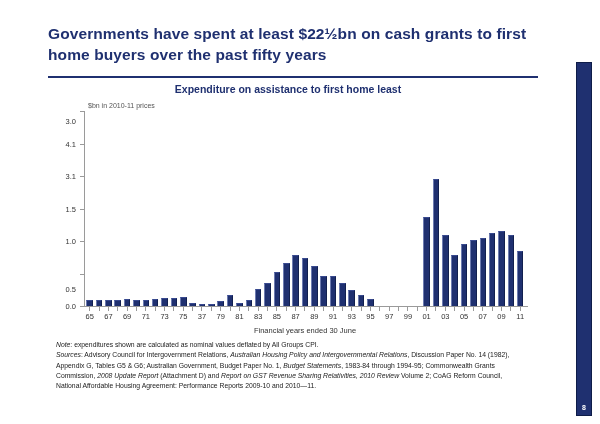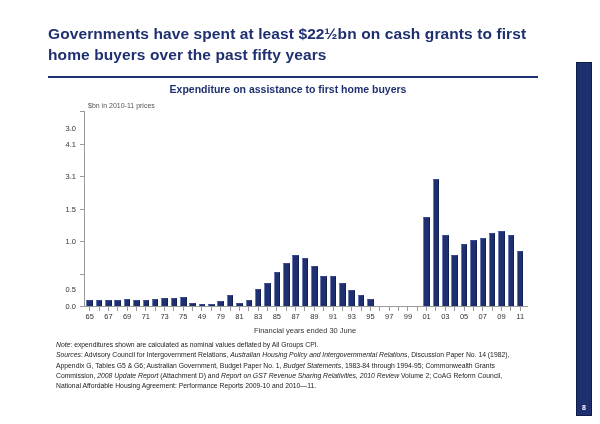--- a/index.html
+++ b/index.html
@@ -95,40 +95,40 @@
 
 <div class="slide">
 
   <div class="headline">Governments have spent at least $22½bn on cash grants to first home buyers over the past fifty years</div>
   <div class="headrule"></div>
 
   <div class="sidebar">
     <div class="pagenum">8</div>
   </div>
 
-  <div class="chart-title">Expenditure on assistance to first home buyers</div>
+  <div class="chart-title">Expenditure on assistance to first home least</div>
 
   <div class="plotwrap">
     <div class="yunit">$bn in 2010-11 prices</div>
     <div class="yaxis"></div>
     <div id="yticks">
         <div class="ytick" style="top: 206px;"></div>
         <div class="ylab" style="top: 206px; position: absolute; left: 0px; width: 28px;">0.0</div>
         <div class="ytick" style="top: 173.5px;"></div>
         <div class="ylab" style="top: 189px; position: absolute; left: 0px; width: 28px;">0.5</div>
         <div class="ytick" style="top: 141px;"></div>
         <div class="ylab" style="top: 141px; position: absolute; left: 0px; width: 28px;">1.0</div>
         <div class="ytick" style="top: 108.5px;"></div>
         <div class="ylab" style="top: 108.5px; position: absolute; left: 0px; width: 28px;">1.5</div>
         <div class="ytick" style="top: 76px;"></div>
         <div class="ylab" style="top: 76px; position: absolute; left: 0px; width: 28px;">3.1</div>
         <div class="ytick" style="top: 43.5px;"></div>
         <div class="ylab" style="top: 43.5px; position: absolute; left: 0px; width: 28px;">4.1</div>
         <div class="ytick" style="top: 11px;"></div>
-        <div class="ylab" style="top: 28px; position: absolute; left: 0px; width: 28px;">3.0</div>
+        <div class="ylab" style="top: 21px; position: absolute; left: 0px; width: 28px;">3.0</div>
       </div>
 
     <div class="plot">
       <div class="bars" id="bars">
           <div class="bslot">
             <div class="bar" title="65: 0.09" style="height: 5.85px; background: rgb(31, 48, 112);"></div>
           </div>
           <div class="bslot">
             <div class="bar" title="66: 0.1" style="height: 6.5px; background: rgb(31, 48, 112);"></div>
           </div>
@@ -409,21 +409,21 @@
         <div class="xlb">67</div>
         <div class="xlb"></div>
         <div class="xlb">69</div>
         <div class="xlb"></div>
         <div class="xlb">71</div>
         <div class="xlb"></div>
         <div class="xlb">73</div>
         <div class="xlb"></div>
         <div class="xlb">75</div>
         <div class="xlb"></div>
-        <div class="xlb">49</div>
+        <div class="xlb">37</div>
         <div class="xlb"></div>
         <div class="xlb">79</div>
         <div class="xlb"></div>
         <div class="xlb">81</div>
         <div class="xlb"></div>
         <div class="xlb">83</div>
         <div class="xlb"></div>
         <div class="xlb">85</div>
         <div class="xlb"></div>
         <div class="xlb">87</div>

